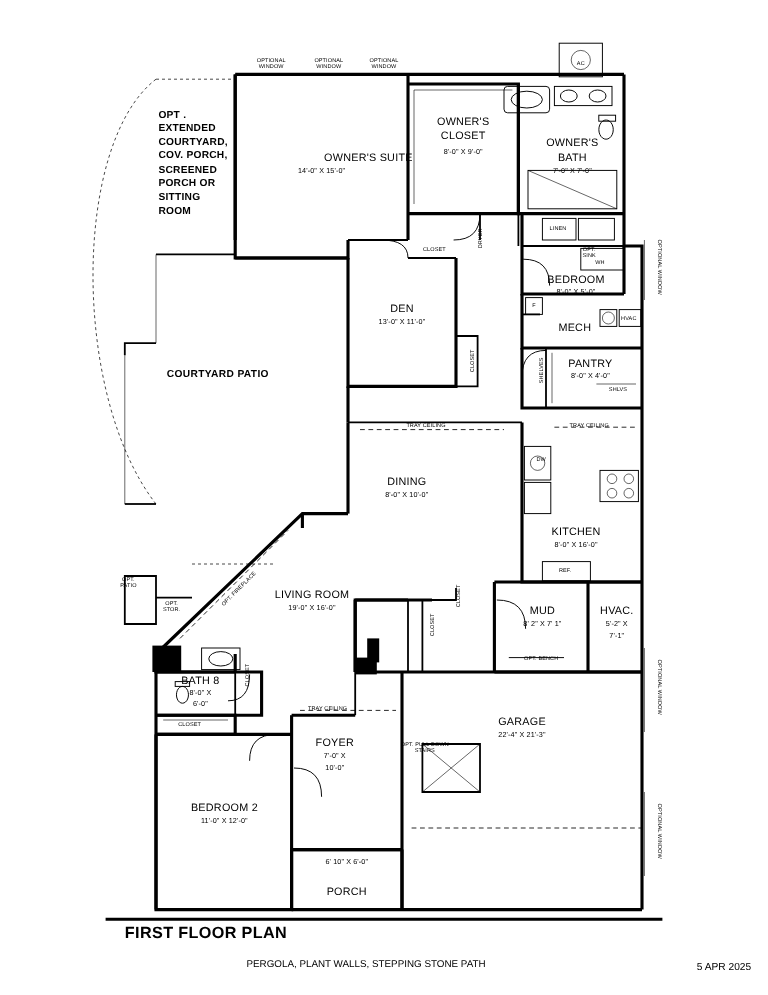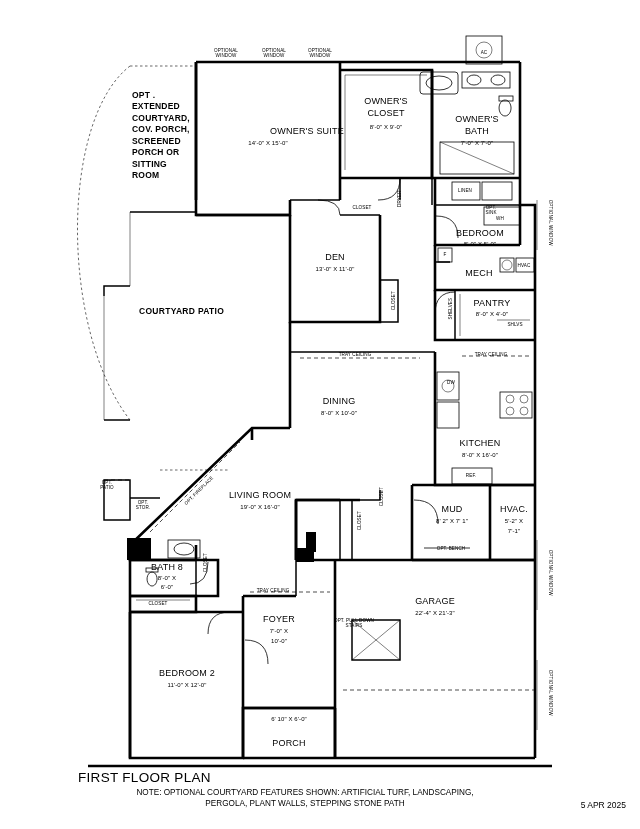--- a/index.html
+++ b/index.html
@@ -54,24 +54,24 @@
     letter-spacing: 0.2px;
   }
   .courtyard-label {
     position: absolute;
     font-size: 8.5px;
     font-weight: bold;
     letter-spacing: 0.3px;
   }
   #title {
     position: absolute;
-    left: 78px;
+    left: 104px;
     top: 770px;
     font-size: 13.5px;
-    font-weight: normal;
+    font-weight: bold;
     letter-spacing: 0.3px;
   }
   #note {
     position: absolute;
     left: 95px;
     top: 787px;
     font-size: 8.2px;
     line-height: 1.35;
     text-align: center;
     width: 420px;
@@ -378,16 +378,16 @@
 
 <div class="lbl rm-name" style="left:244px; top:702px; width:90px;margin-top:36px;">PORCH</div>
 <div class="lbl rm-dim" style="left:244px; top:716px; width:90px;">6' 10" X 6'-0"</div>
 
 <div class="lbl tiny vert rot270" style="left:512px; top:220px; width:76px;">OPTIONAL WINDOW</div>
 <div class="lbl tiny vert rot270" style="left:512px; top:570px; width:76px;">OPTIONAL WINDOW</div>
 <div class="lbl tiny vert rot270" style="left:512px; top:690px; width:76px;">OPTIONAL WINDOW</div>
 
 <div id="title">FIRST FLOOR PLAN</div>
 <div id="note">
-  <span>NOTE: OPTIONAL COURTYARD FEATURES SHOWN: ARTIFICIAL TURF, LANDSCAPING,</span><br>
+  <br>
   <span>PERGOLA, PLANT WALLS, STEPPING STONE PATH</span>
 </div>
 <div id="date">5 APR 2025</div>
 
 </body></html>

